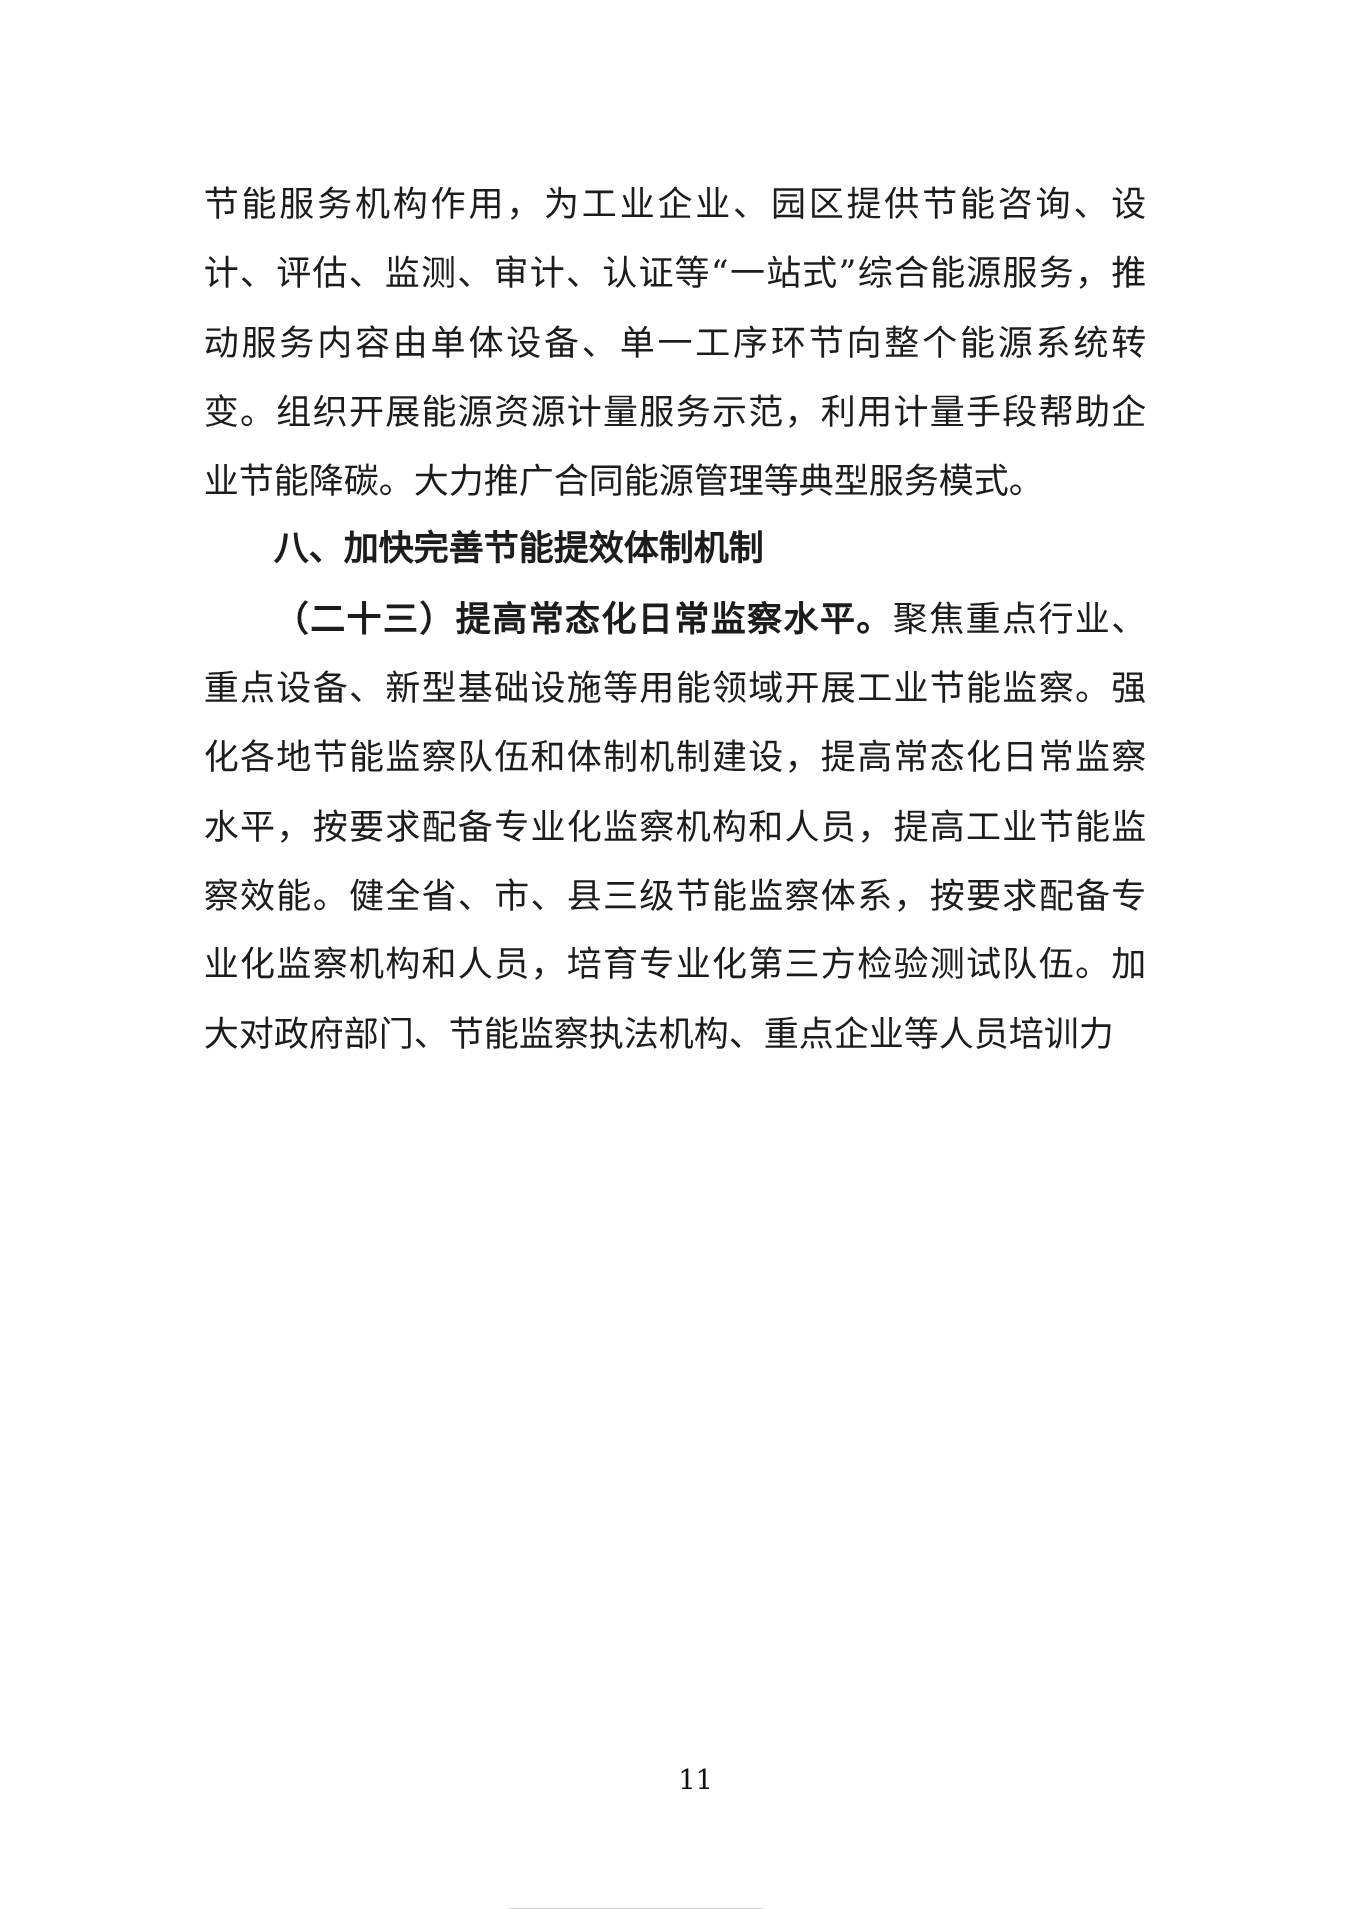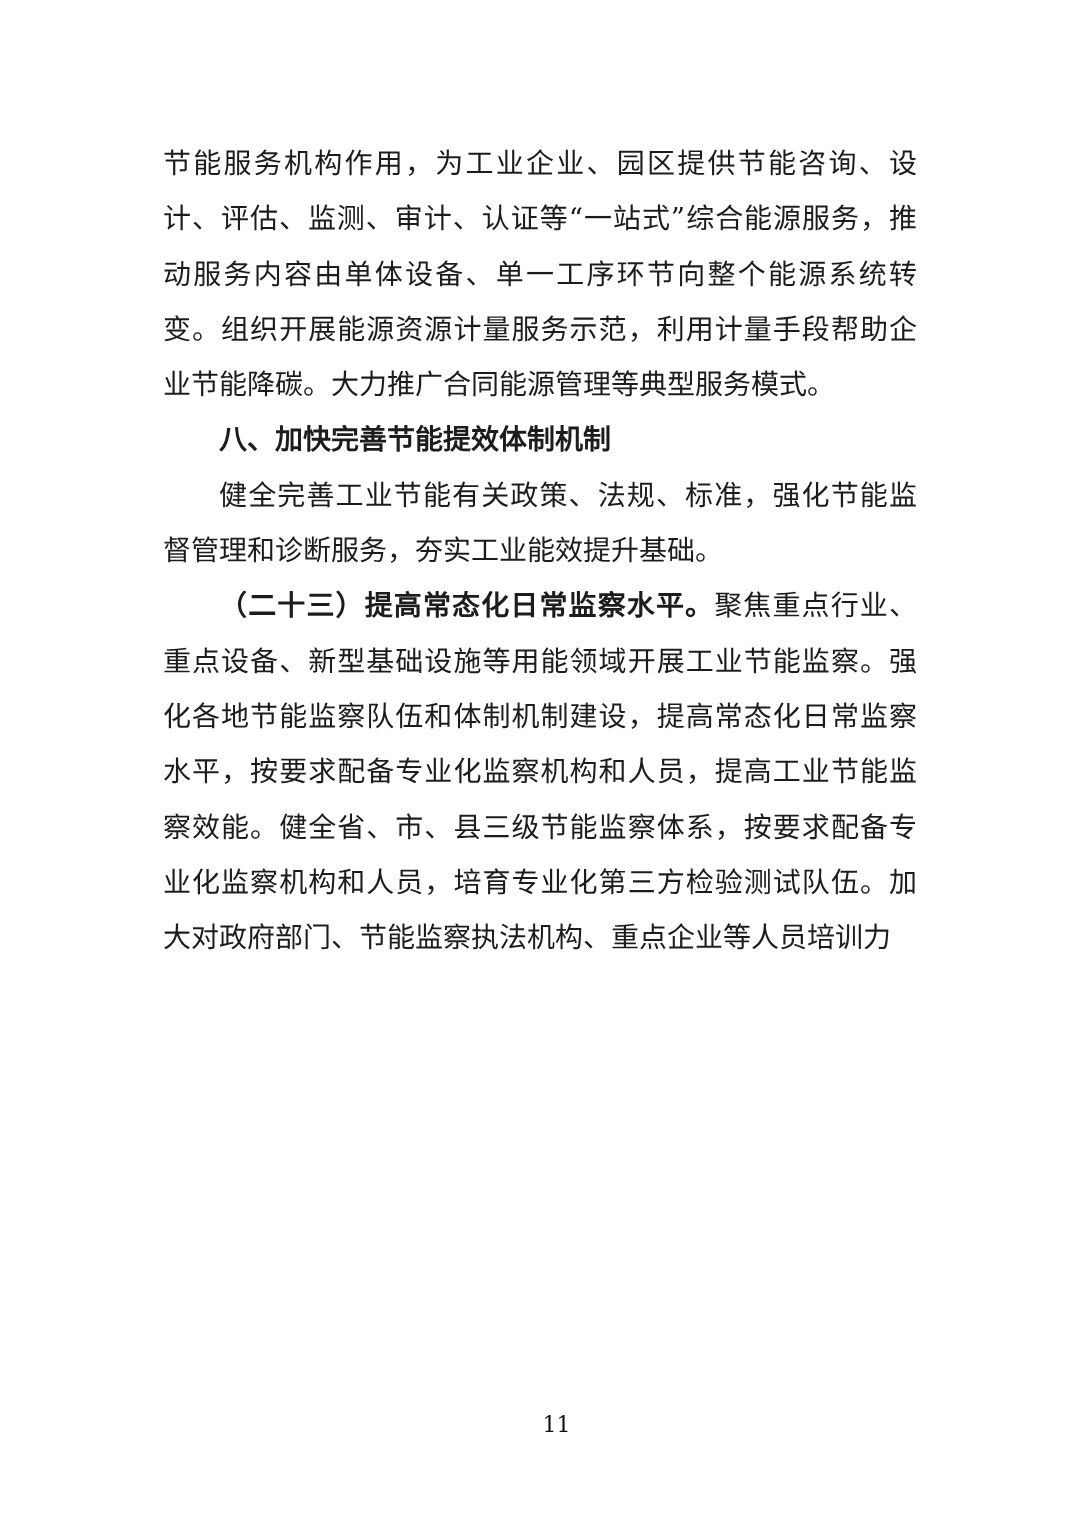--- a/index.html
+++ b/index.html
@@ -53,17 +53,16 @@
     color: #111111;
   }
 </style>
 </head>
 <body>
 
 <div class="page">
   <div class="doc-body" id="doc-body">
       <p class="para"><span class="plain">节能服务机构作用，为工业企业、园区提供节能咨询、设计、评估、监测、审计、认证等“一站式”综合能源服务，推动服务内容由单体设备、单一工序环节向整个能源系统转变。组织开展能源资源计量服务示范，利用计量手段帮助企业节能降碳。大力推广合同能源管理等典型服务模式。</span></p>
       <p class="para indent heading"><span class="lead-bold">八、加快完善节能提效体制机制</span></p>
-      <p class="para indent"><span class="plain">健全完善工业节能有关政策、法规、标准，强化节能监督管理和诊断服务，夯实工业能效提升基础。</span></p>
       <p class="para indent"><span class="lead-bold">（二十三）提高常态化日常监察水平。</span><span class="plain">聚焦重点行业、重点设备、新型基础设施等用能领域开展工业节能监察。强化各地节能监察队伍和体制机制建设，提高常态化日常监察水平，按要求配备专业化监察机构和人员，提高工业节能监察效能。健全省、市、县三级节能监察体系，按要求配备专业化监察机构和人员，培育专业化第三方检验测试队伍。加大对政府部门、节能监察执法机构、重点企业等人员培训力</span></p>
     </div>
   <div class="page-number">11</div>
 </div>
 
 </body></html>

